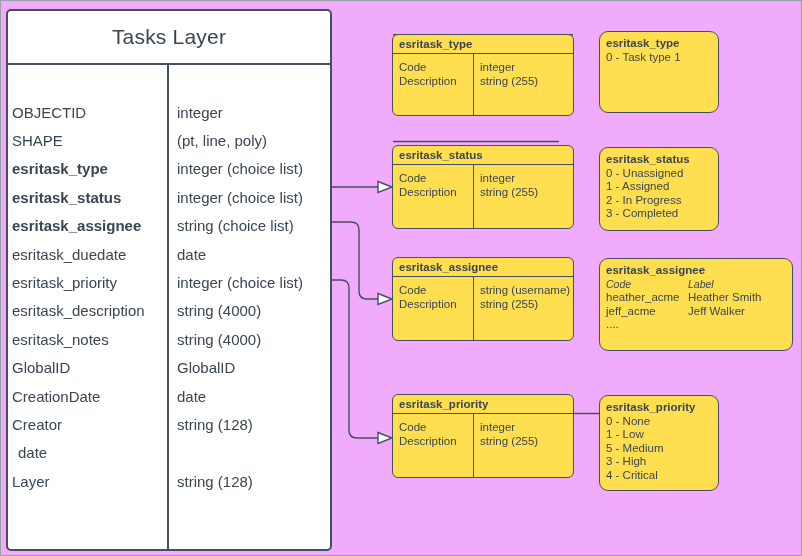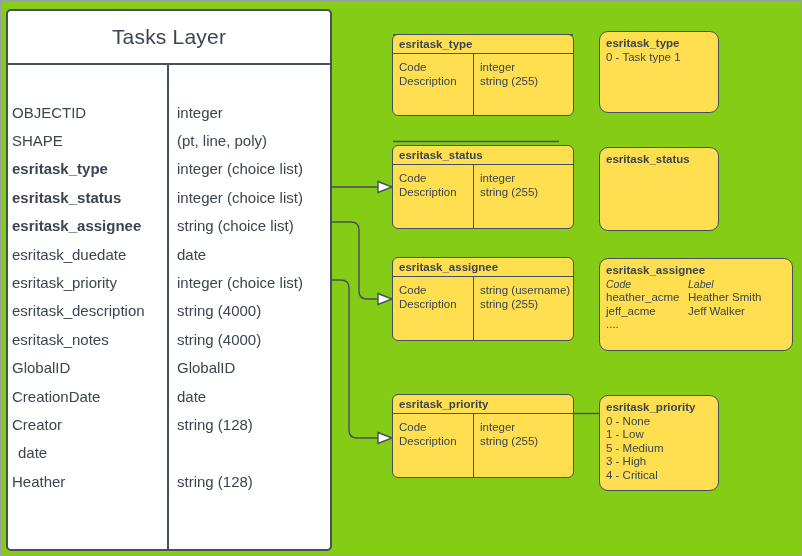--- a/index.html
+++ b/index.html
@@ -59,21 +59,21 @@
   #vbox-assignee{top:257px;height:93px;width:194px;}
   #vbox-priority{top:394px;height:96px;}
   .va-grid{display:grid;grid-template-columns:82px auto;column-gap:0;}
   .va-colhead{font-style:italic;font-size:10.5px;}
   
   #connectors{position:absolute;left:0;top:0;pointer-events:none;}
 </style>
 </head>
 <body>
 
-<div id="canvas" style="--box-fill: #ffdf4f; color: rgb(58, 69, 81); border-color: rgb(153, 160, 168); background: #84cc16;">
+<div id="canvas" style="--box-fill: #ffdf4f; color: rgb(58, 69, 81); border-color: rgb(153, 160, 168); background: #f0abfc;">
 
   <section class="tasks-table">
     <div class="tt-title">Tasks Layer</div>
     <div class="tt-body">
         <div class="tt-row">
           <span class="tt-name">OBJECTID</span>
           <span class="tt-type">integer</span>
         </div>
         <div class="tt-row">
           <span class="tt-name">SHAPE</span>
@@ -116,21 +116,21 @@
           <span class="tt-type">date</span>
         </div>
         <div class="tt-row">
           <span class="tt-name">Creator</span>
           <span class="tt-type">string (128)</span>
         </div>
         <div class="tt-row">
           <span class="tt-type">date</span>
         </div>
         <div class="tt-row">
-          <span class="tt-name">Heather</span>
+          <span class="tt-name">Layer</span>
           <span class="tt-type">string (128)</span>
         </div>
       </div>
   </section>
 
   <svg id="connectors" width="802" height="556" viewBox="0 0 802 556">
     <g stroke="#454f5d" stroke-width="1.4" fill="none">
       <path d="M331 186 H377"></path>
       <path d="M331 221 H350 Q358 221 358 229 V290 Q358 298 366 298 H377"></path>
       <path d="M331 279 H340 Q348 279 348 287 V429 Q348 437 356 437 H377"></path>
@@ -203,20 +203,26 @@
 
   <section class="vbox" id="vbox-type">
     <div class="vbox-title">esritask_type</div>
     <div>
         <div class="vb-item">0 - Task type 1</div>
       </div>
   </section>
 
   <section class="vbox" id="vbox-status">
     <div class="vbox-title">esritask_status</div>
+    <div>
+        <div class="vb-item">0 - Unassigned</div>
+        <div class="vb-item">1 - Assigned</div>
+        <div class="vb-item">2 - In Progress</div>
+        <div class="vb-item">3 - Completed</div>
+      </div>
   </section>
 
   <section class="vbox" id="vbox-assignee">
     <div class="vbox-title">esritask_assignee</div>
     <div class="va-grid">
       <div class="va-colhead">Code</div>
       <div class="va-colhead">Label</div>
     <div>heather_acme</div>
         <div>Heather Smith</div>
         <div>jeff_acme</div>

